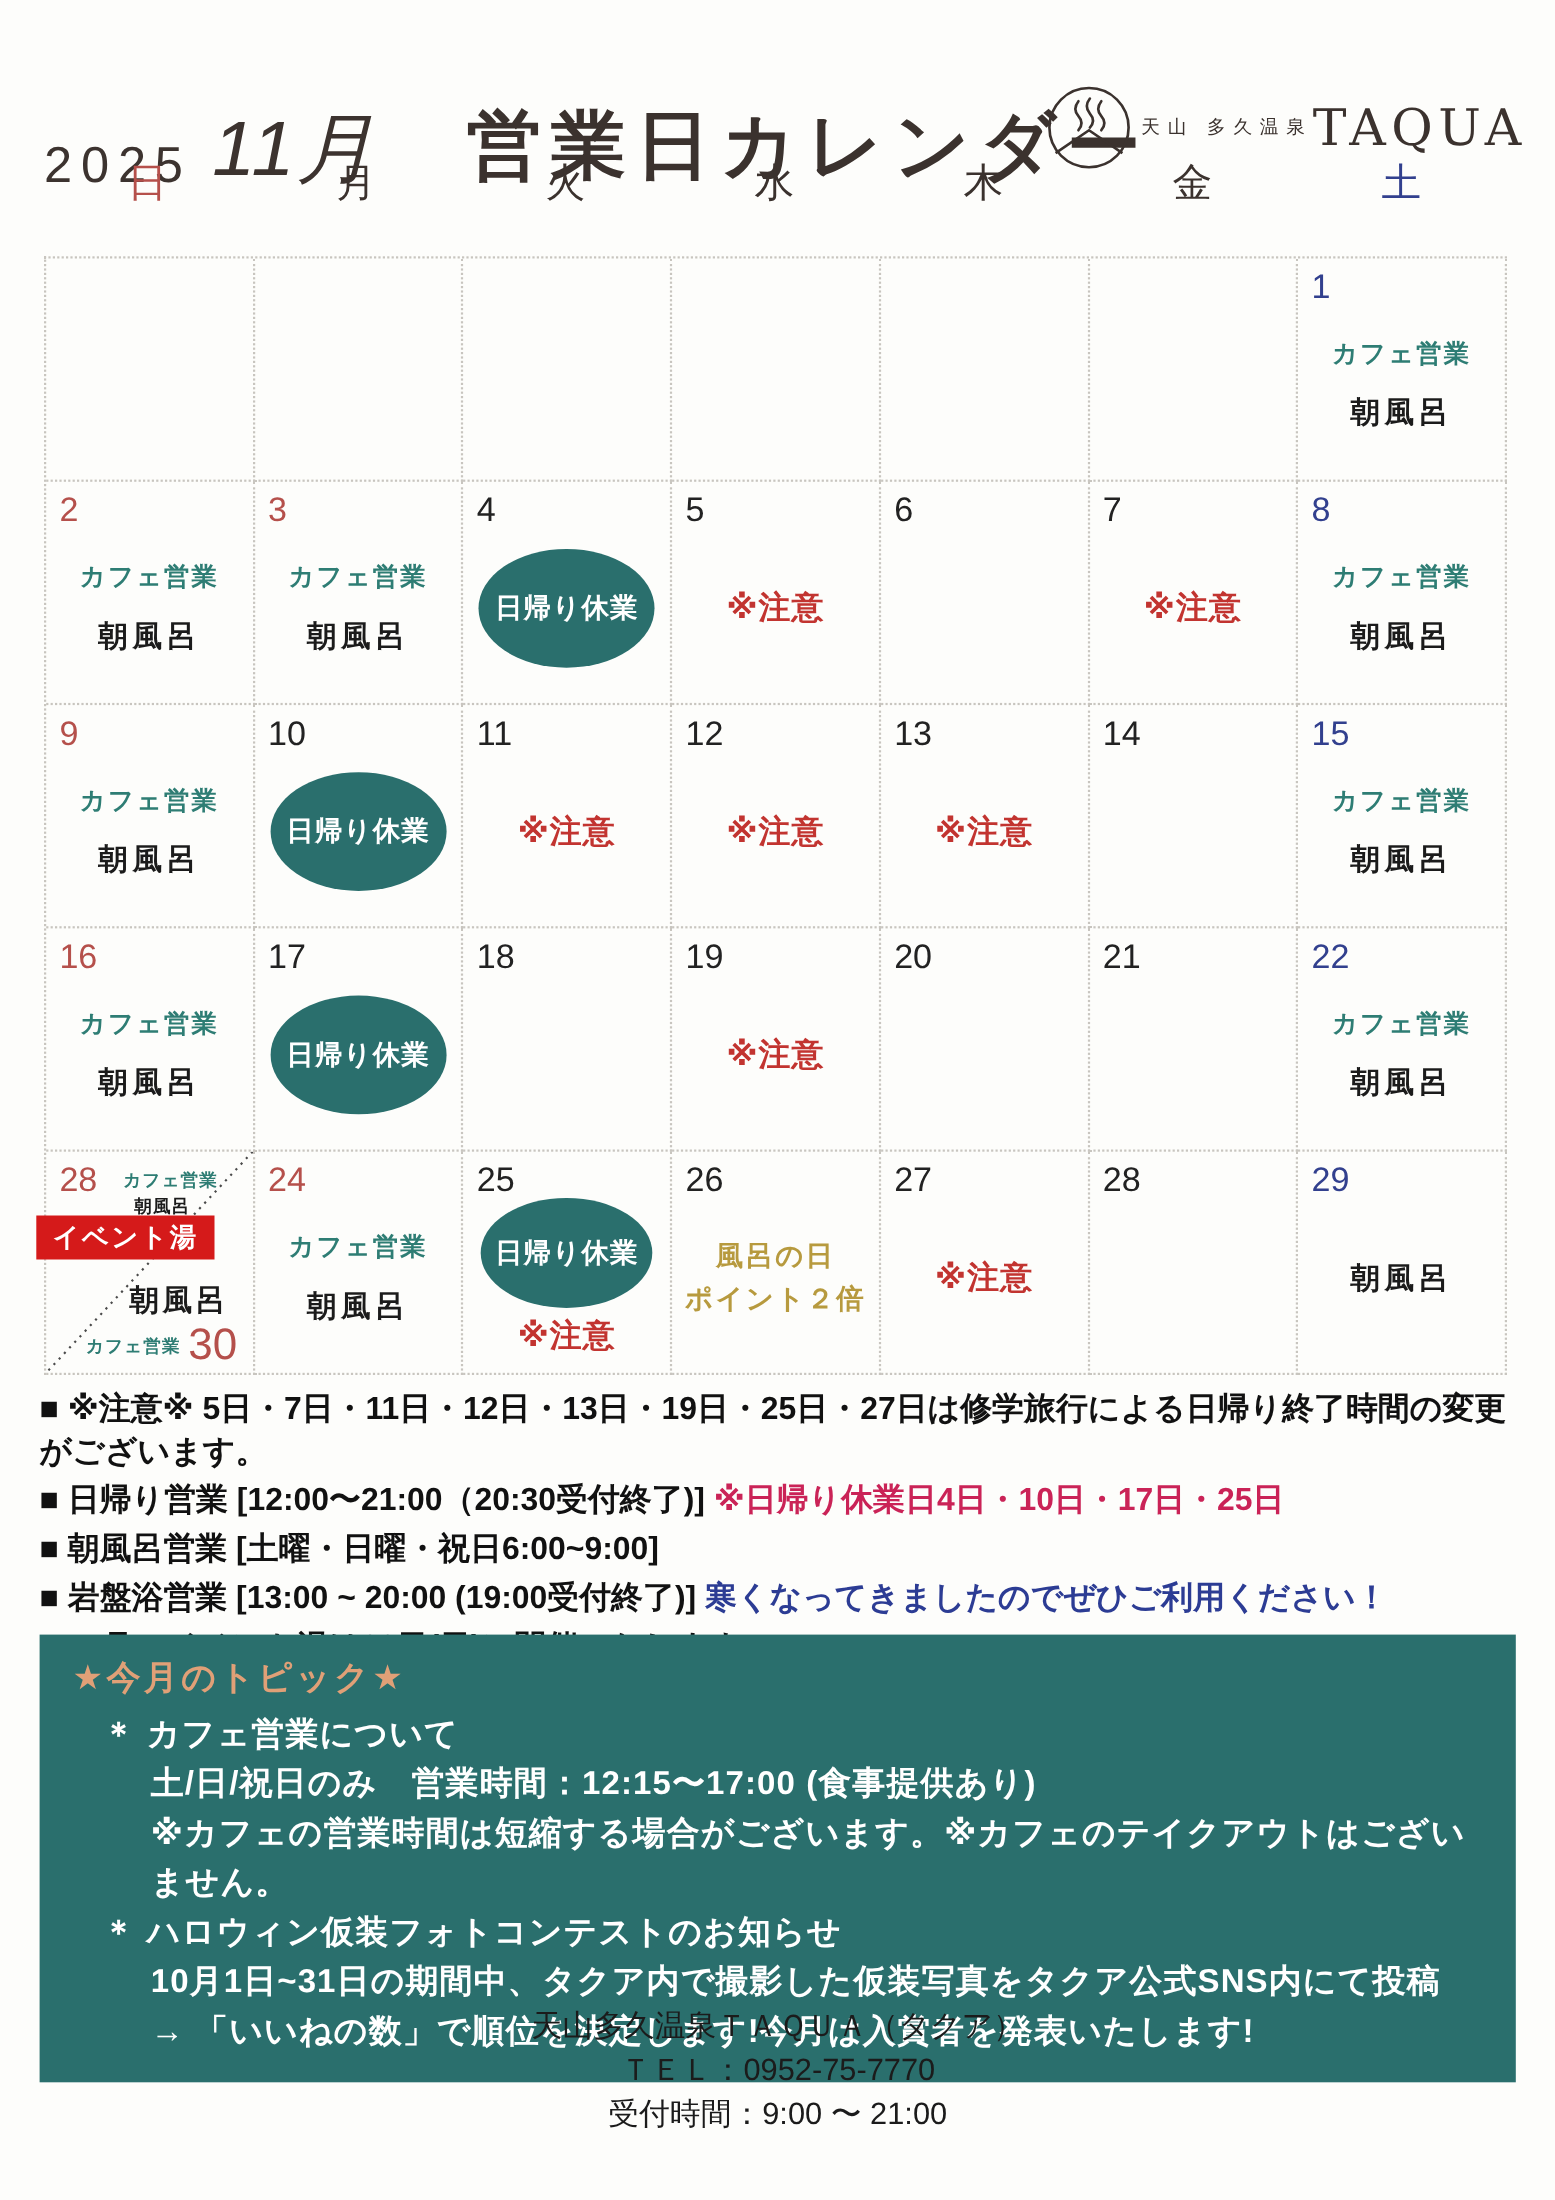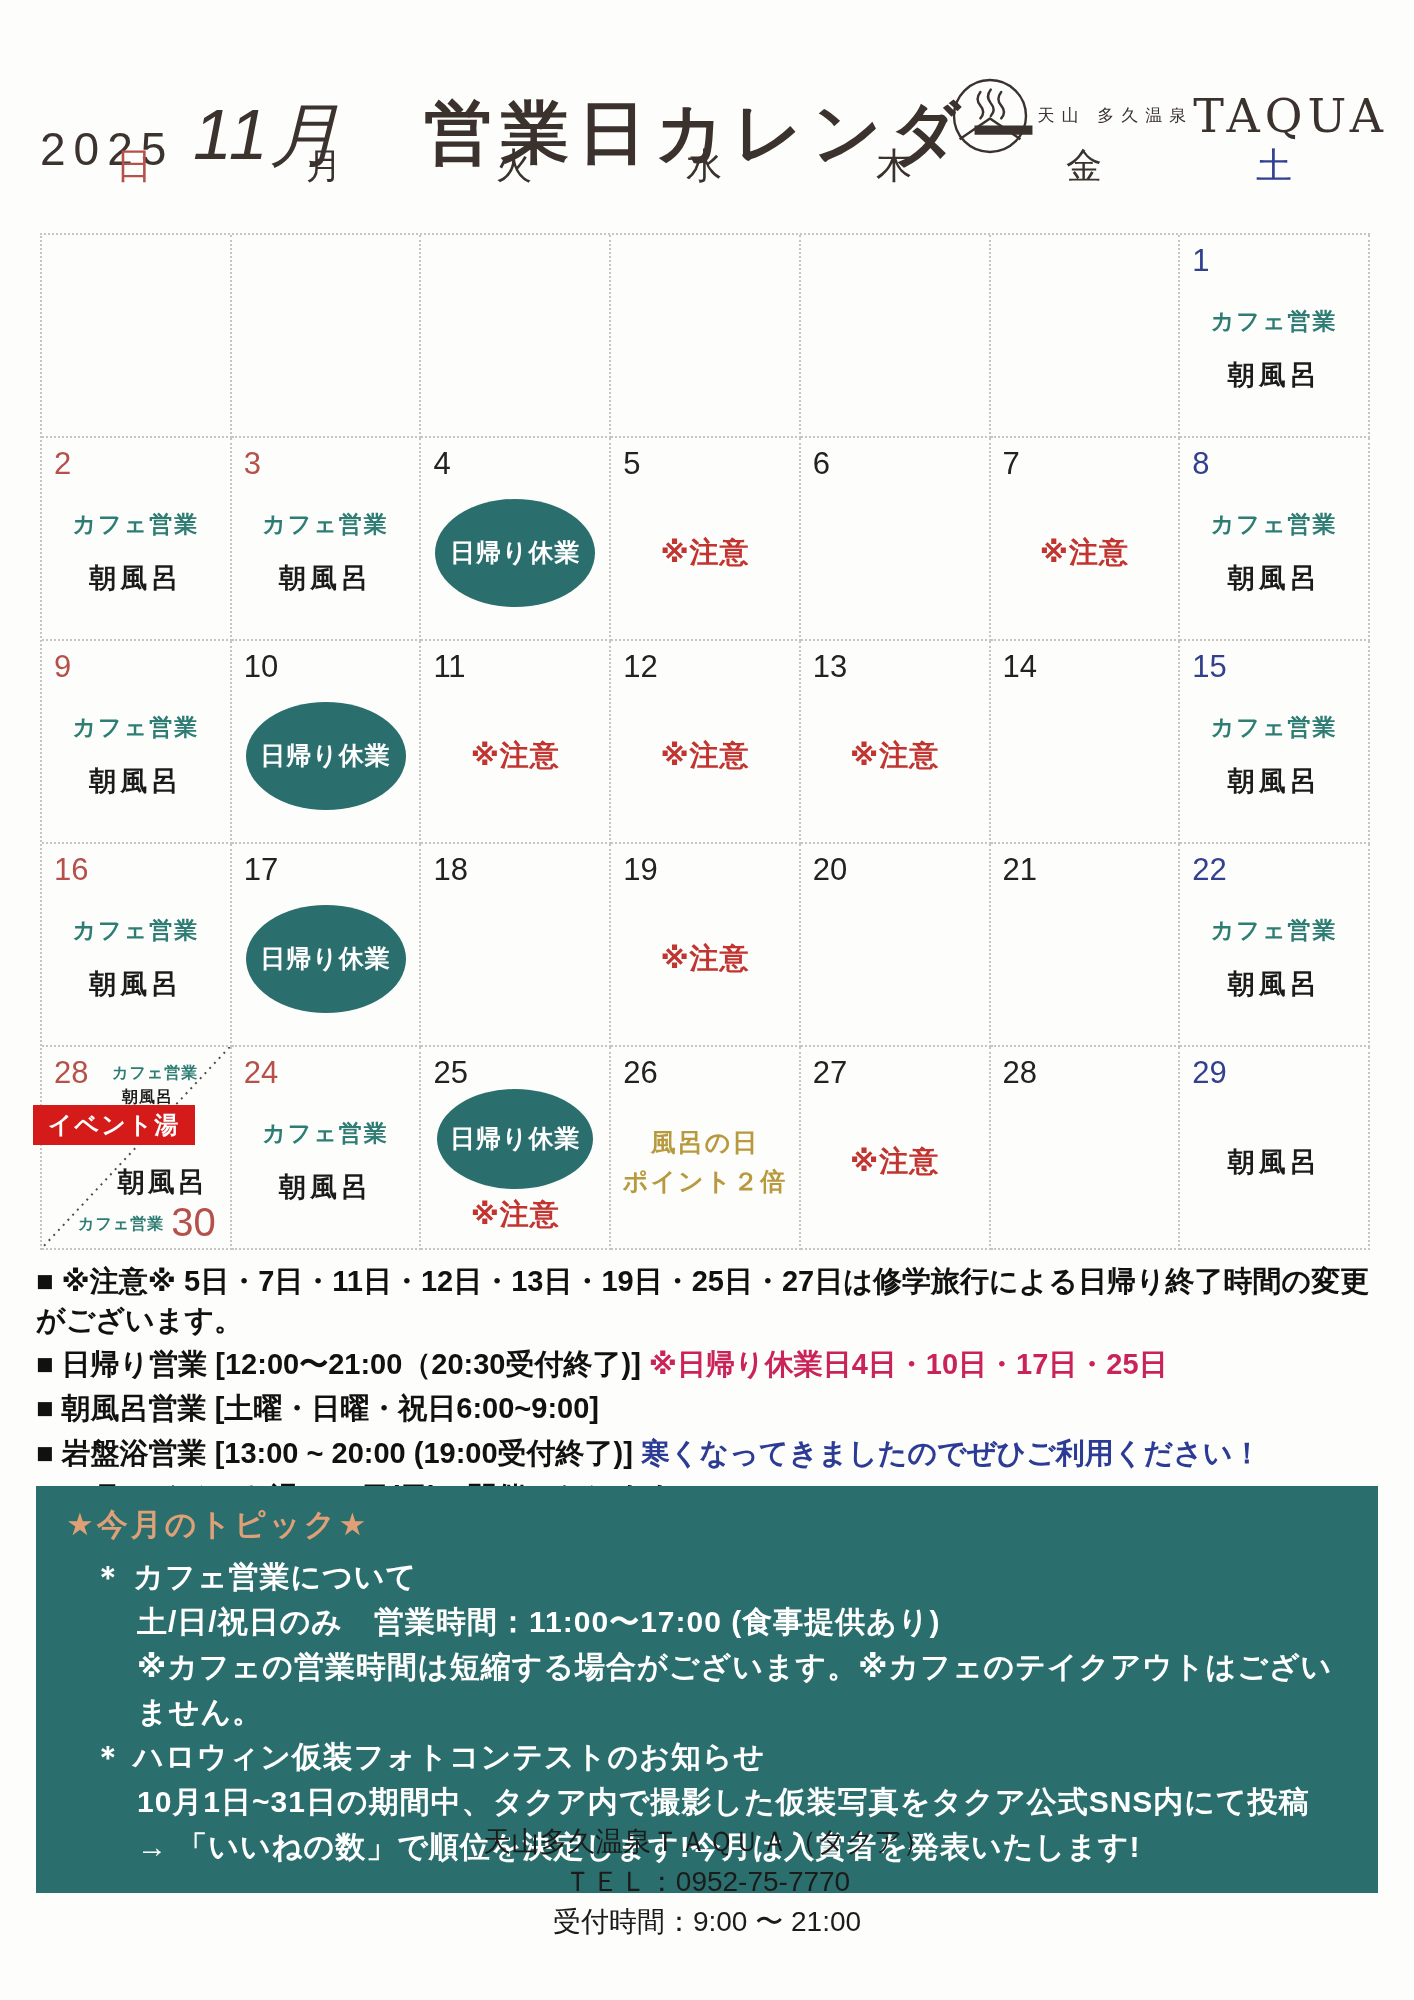--- a/index.html
+++ b/index.html
@@ -302,21 +302,21 @@
       <div class="note-line"><span>■ 日帰り営業 [12:00〜21:00（20:30受付終了)] </span><span class="note-red">※日帰り休業日4日・10日・17日・25日</span></div>
       <div class="note-line"><span>■ 朝風呂営業 [土曜・日曜・祝日6:00~9:00]</span></div>
       <div class="note-line"><span>■ 岩盤浴営業 [13:00 ~ 20:00 (19:00受付終了)] </span><span class="note-blue">寒くなってきましたのでぜひご利用ください！</span></div>
       <div class="note-line"><span>■ 11月のイベント湯は23日(日)に開催いたします。</span></div>
     </div>
 
   <div class="topic">
     <div class="topic-heading">★今月のトピック★</div>
     <div id="topic-lines">
         <div class="topic-line">＊ カフェ営業について</div>
-        <div class="topic-line indent">土/日/祝日のみ　営業時間：11:00〜17:00 (食事提供あり)</div>
+        <div class="topic-line indent">土/日/祝日のみ　営業時間：12:15〜17:00 (食事提供あり)</div>
         <div class="topic-line indent">※カフェの営業時間は短縮する場合がございます。※カフェのテイクアウトはございません。</div>
         <div class="topic-line">＊ ハロウィン仮装フォトコンテストのお知らせ</div>
         <div class="topic-line indent">10月1日~31日の期間中、タクア内で撮影した仮装写真をタクア公式SNS内にて投稿</div>
         <div class="topic-line indent">→ 「いいねの数」で順位を決定します!今月は入賞者を発表いたします!</div>
       </div>
   </div>
 
   <div class="footer">
     <div>天山多久温泉ＴＡＱＵＡ（タクア）</div>
     <div>ＴＥＬ：0952-75-7770</div>

